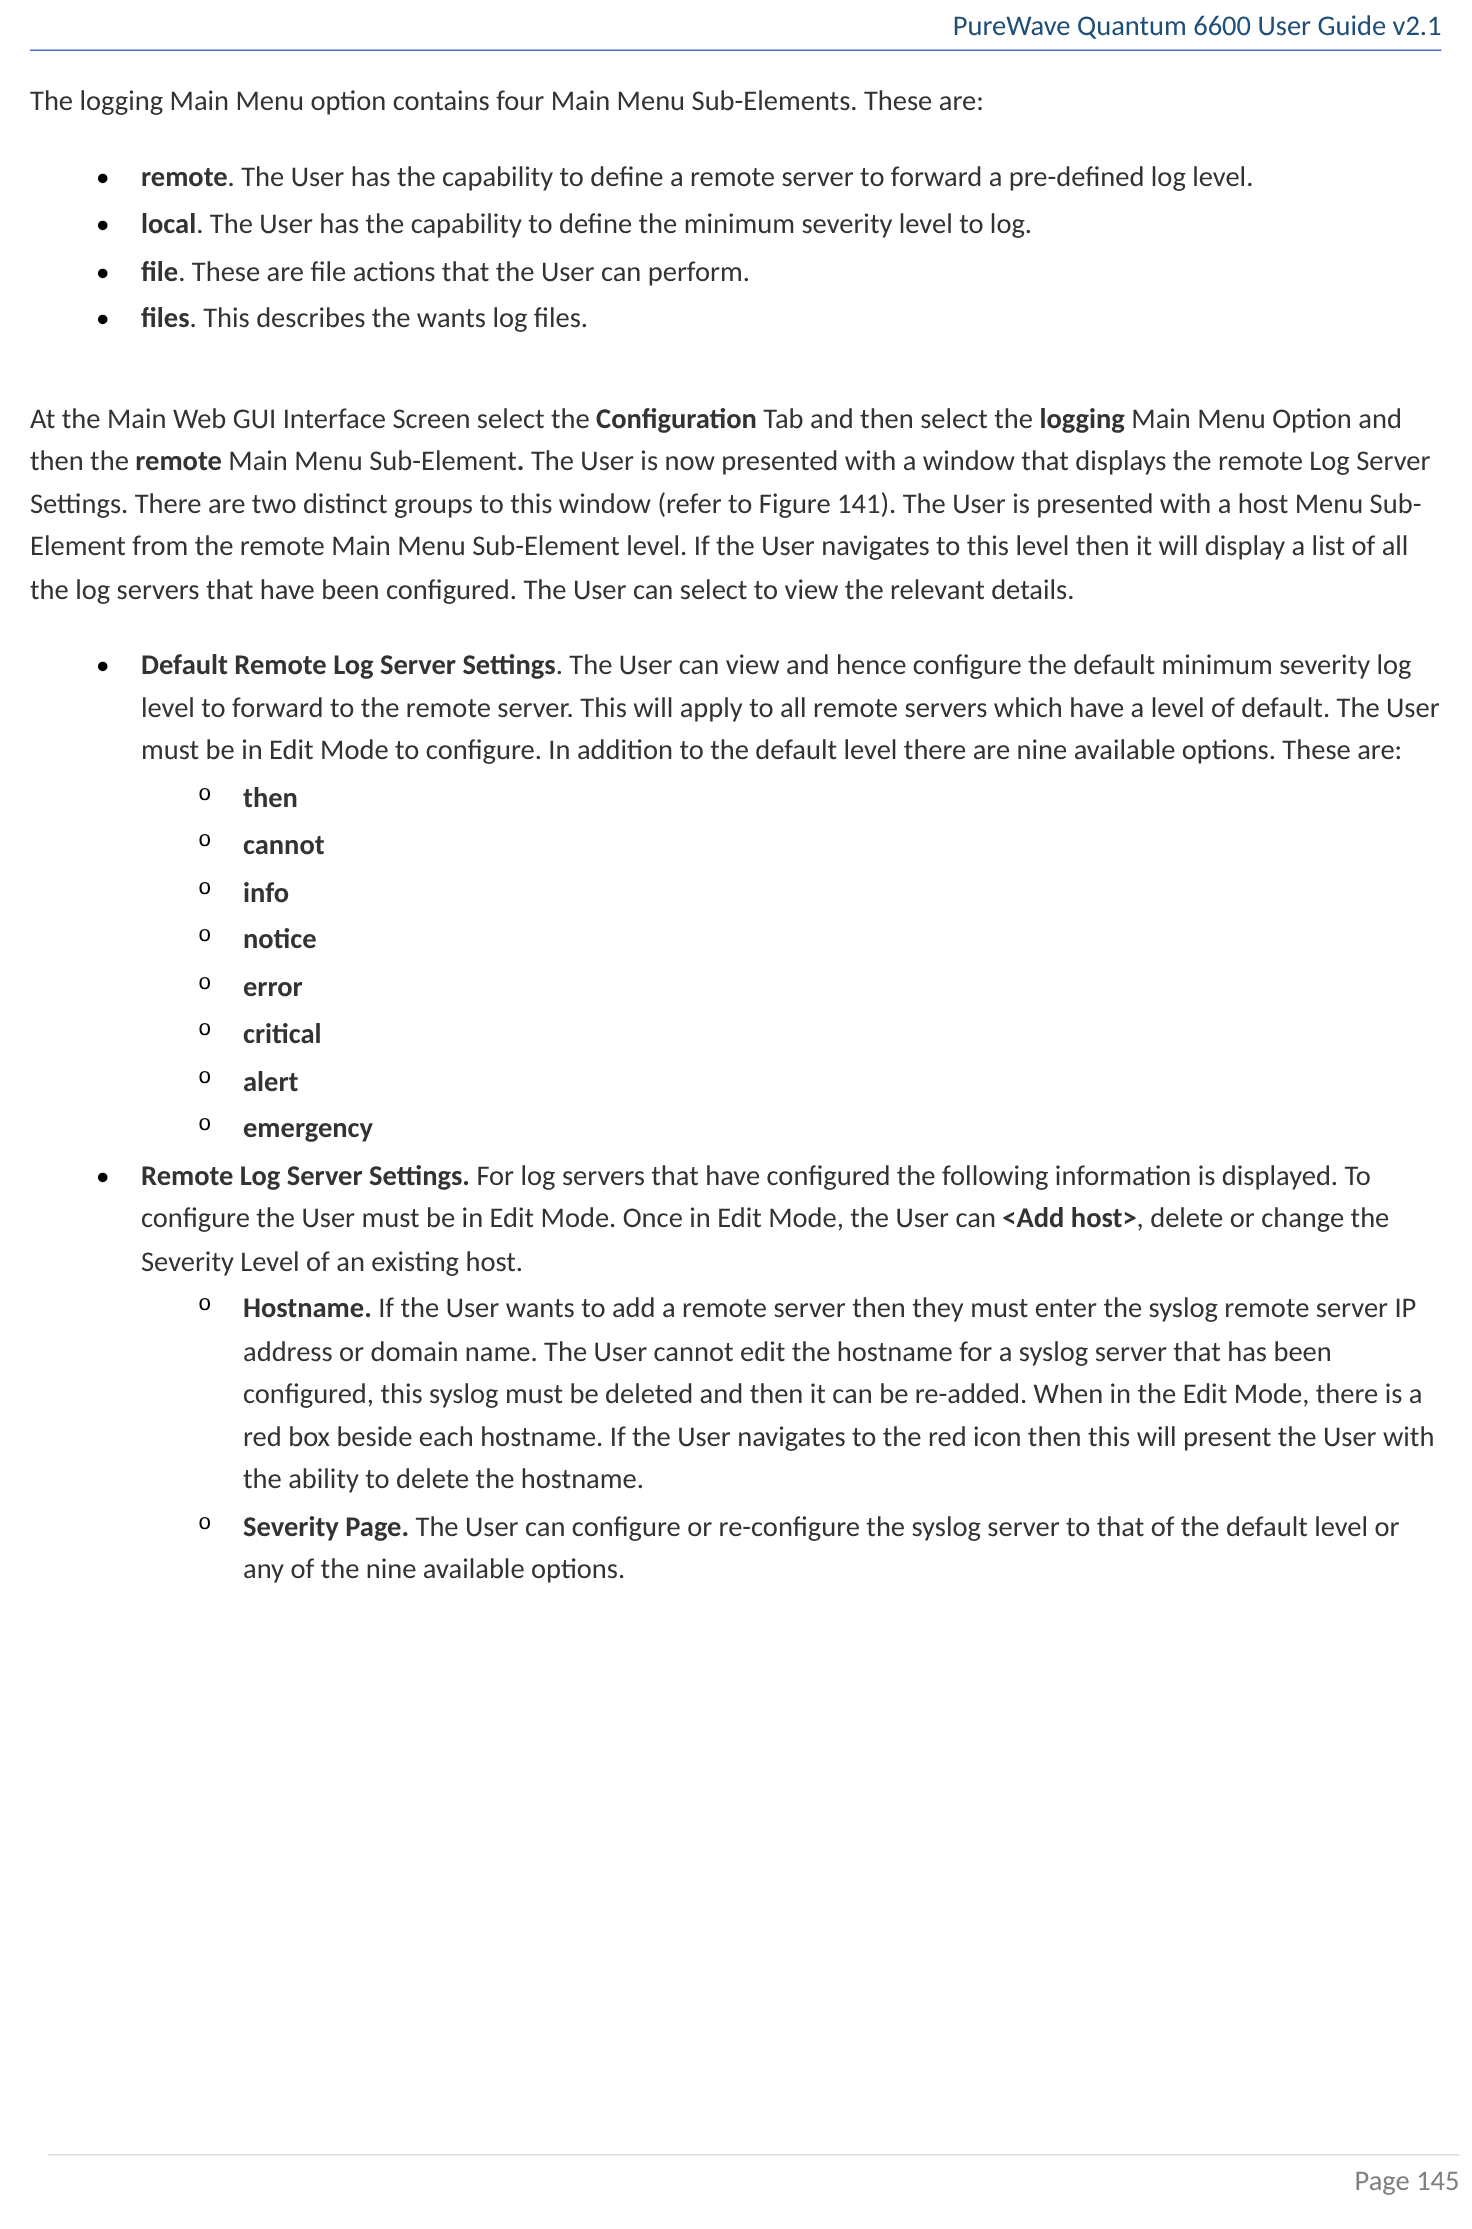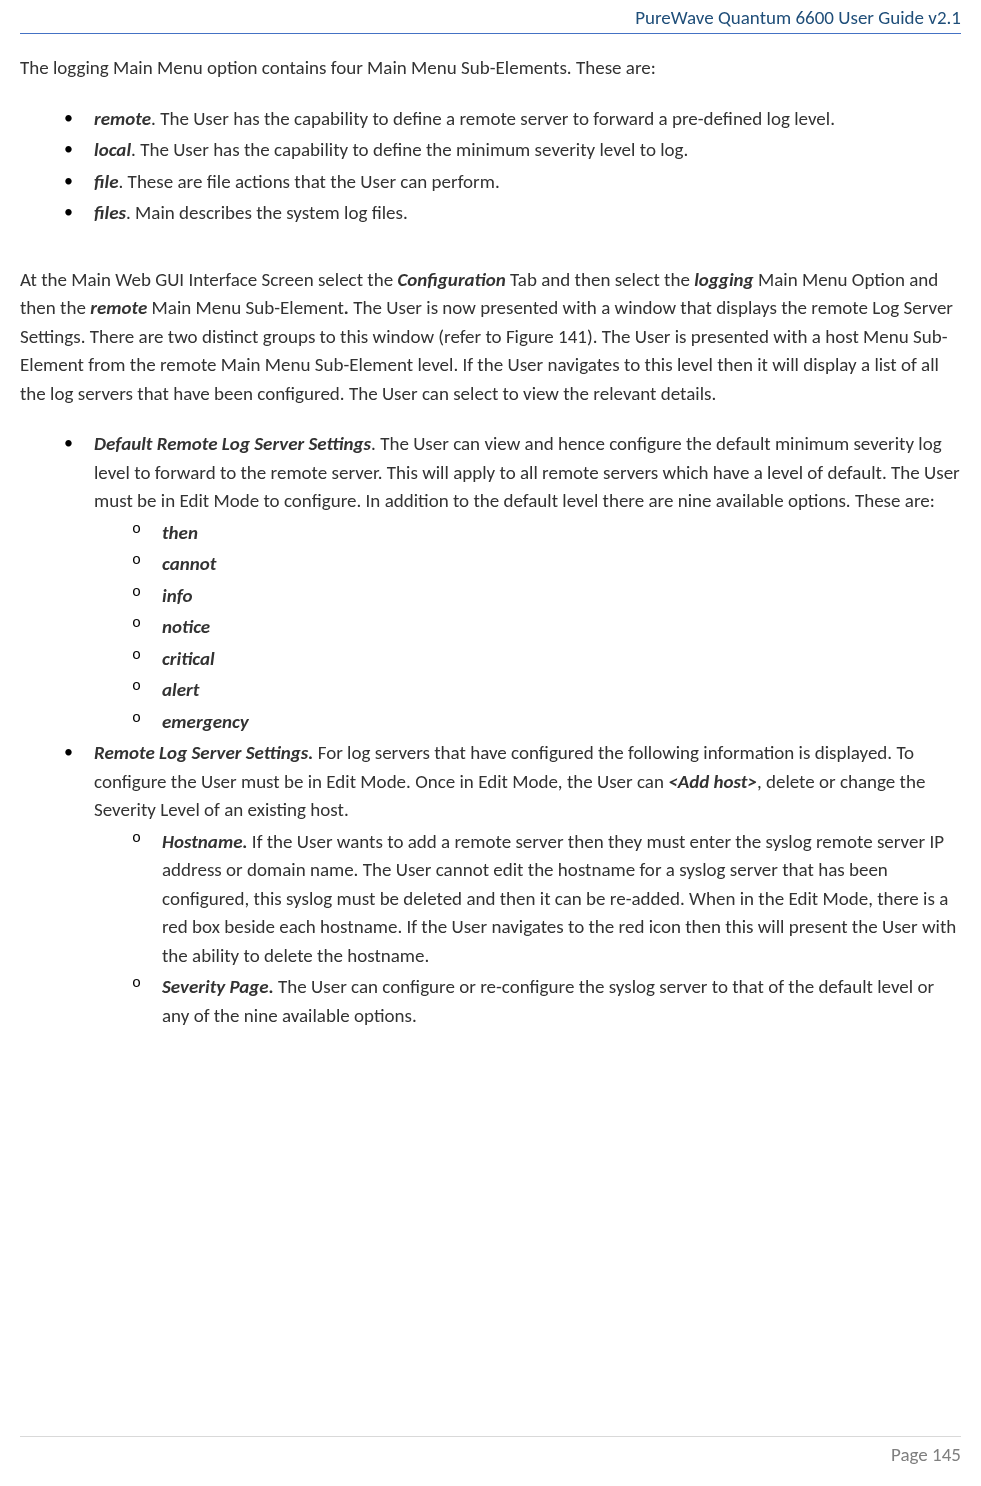--- a/index.html
+++ b/index.html
@@ -44,21 +44,20 @@
     }
     .main-list > li::before {
       content: '•';
       position: absolute;
       left: 0;
       font-size: 18px;
       color: #000;
     }
     .bold-italic {
       font-weight: bold;
-      font-style: italic;
       text-align: center;
     }
     .section-para {
       margin-bottom: 22px;
       margin-top: 38px;
     }
     .nested-list {
       list-style: none;
       margin-left: 44px;
       margin-bottom: 0;
@@ -94,21 +93,21 @@
       color: #000;
     }
     .footer {
       position: absolute;
       bottom: 20px;
       right: 20px;
       color: #7F7F7F;
       font-size: 19px;
       border-top: 1px solid #D9D9D9;
       width: calc(100% - 40px);
-      left: 20px;
+      left: 32px;
       text-align: right;
       padding-top: 6px;
     }
   </style>
 </head>
 <body>
 
 <div class="header">
   <span>PureWave Quantum 6600 User Guide v2.1</span>
 </div>
@@ -120,36 +119,37 @@
     <li>
       <span class="bold-italic">remote</span><span>. The User has the capability to define a remote server to forward a pre-defined log level.</span>
     </li>
     <li>
       <span class="bold-italic">local</span><span>. The User has the capability to define the minimum severity level to log.</span>
     </li>
     <li>
       <span class="bold-italic">file</span><span>. These are file actions that the User can perform.</span>
     </li>
     <li>
-      <span class="bold-italic">files</span><span>. Main describes the system log files.</span>
+      <span class="bold-italic">files</span><span>. This describes the wants log files.</span>
     </li>
   </ul>
 
   <p class="section-para">
     <span>At the Main Web GUI Interface Screen select the </span><span class="bold-italic">Configuration</span><span> Tab and then select the </span><span class="bold-italic">logging</span><span> Main Menu Option and then the </span><span class="bold-italic">remote</span><span> Main Menu Sub-Element</span><span class="bold-italic">.</span><span> The User is now presented with a window that displays the remote Log Server Settings. There are two distinct groups to this window (refer to Figure 141). The User is presented with a host Menu Sub-Element from the remote Main Menu Sub-Element level. If the User navigates to this level then it will display a list of all the log servers that have been configured. The User can select to view the relevant details.</span>
   </p>
 
   <ul class="nested-list">
     <li>
       <span class="bold-italic">Default Remote Log Server Settings</span><span>. The User can view and hence configure the default minimum severity log level to forward to the remote server. This will apply to all remote servers which have a level of default. The User must be in Edit Mode to configure. In addition to the default level there are nine available options. These are:</span>
       <ul class="sub-list">
         <li><span class="bold-italic">then</span></li>
         <li><span class="bold-italic">cannot</span></li>
         <li><span class="bold-italic">info</span></li>
         <li><span class="bold-italic">notice</span></li>
+        <li><span class="bold-italic">error</span></li>
         <li><span class="bold-italic">critical</span></li>
         <li><span class="bold-italic">alert</span></li>
         <li><span class="bold-italic">emergency</span></li>
       </ul>
     </li>
     <li>
       <span class="bold-italic">Remote Log Server Settings.</span><span> For log servers that have configured the following information is displayed. To configure the User must be in Edit Mode. Once in Edit Mode, the User can </span><span class="bold-italic">&lt;Add host&gt;</span><span>, delete or change the Severity Level of an existing host.</span>
       <ul class="sub-list">
         <li>
           <span class="bold-italic">Hostname.</span><span> If the User wants to add a remote server then they must enter the syslog remote server IP address or domain name. The User cannot edit the hostname for a syslog server that has been configured, this syslog must be deleted and then it can be re-added. When in the Edit Mode, there is a red box beside each hostname. If the User navigates to the red icon then this will present the User with the ability to delete the hostname.</span>

